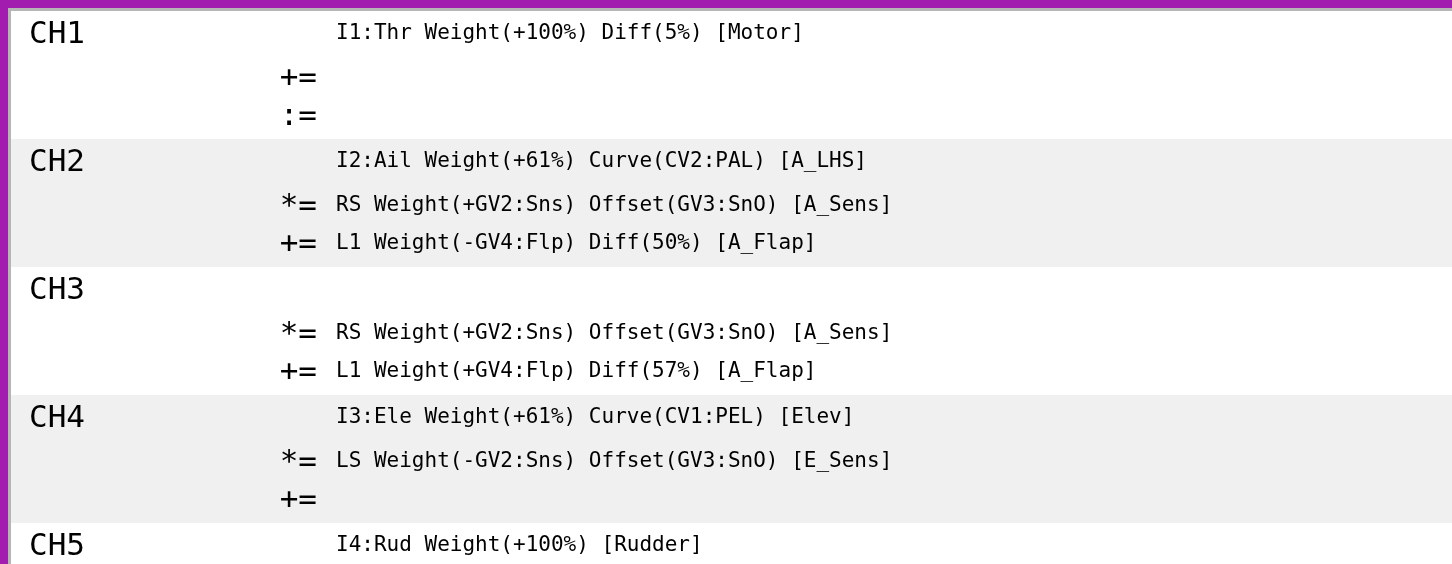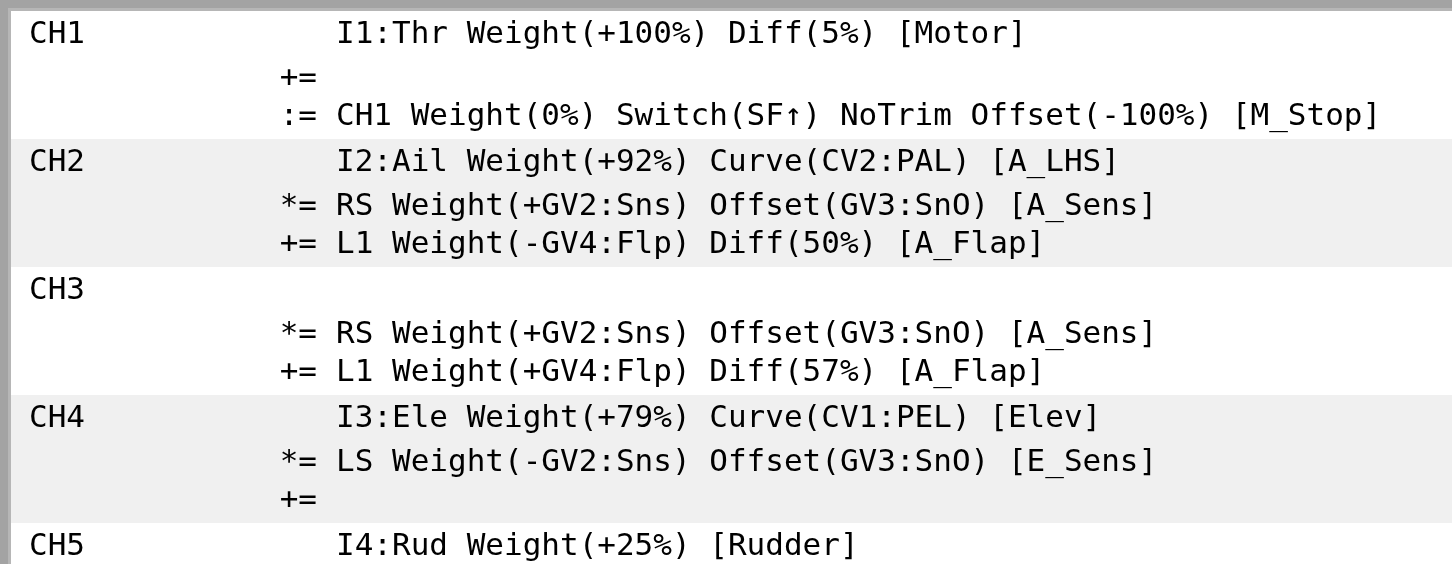--- a/index.html
+++ b/index.html
@@ -8,21 +8,21 @@
     padding: 0;
     background: #e9e9e9;
     width: 1452px;
     height: 564px;
     overflow: hidden;
   }
   #root {
     width: 1452px;
     height: 564px;
     position: relative;
-    background: #a3a3a3;
+    background: #a21caf;
     font-family: "DejaVu Sans Mono", "Liberation Mono", monospace;
   }
   .mixer-panel {
     position: absolute;
     left: 8px;
     top: 8px;
     width: 1452px;
     height: 556px;
     background: #ffffff;
     border-top: 3px solid #b6b6b6;
@@ -70,56 +70,56 @@
     width: 58px;
     text-align: right;
     font-size: 31px;
     color: #000000;
     white-space: pre;
   }
   .mix-expr {
     position: absolute;
     left: 325px;
     top: 0;
-    font-size: 31px;
+    font-size: 21px;
     color: #000000;
     white-space: pre;
   }
   .spacer-row {
     height: 6px;
   }
 </style>
 </head>
 <body>
 
 <div id="root">
   <div class="mixer-panel">
     <div id="channel-container">
         <div class="mix-group">
           <div class="mix-line"><span class="ch-label">CH1</span><span class="mix-expr">I1:Thr Weight(+100%) Diff(5%) [Motor]</span></div>
           <div class="mix-line"><span class="mix-op">+=</span></div>
-          <div class="mix-line"><span class="mix-op">:=</span><span class="mix-expr">CH1 Weight(0%) Switch(SF↑) NoTrim Offset(-100%) [M_Stop]</span></div>
+          <div class="mix-line"><span class="mix-op">:=</span></div>
           <div class="spacer-row"></div>
         </div>
         <div class="mix-group striped">
-          <div class="mix-line"><span class="ch-label">CH2</span><span class="mix-expr">I2:Ail Weight(+92%) Curve(CV2:PAL) [A_LHS]</span></div>
+          <div class="mix-line"><span class="ch-label">CH2</span><span class="mix-expr">I2:Ail Weight(+61%) Curve(CV2:PAL) [A_LHS]</span></div>
           <div class="mix-line"><span class="mix-op">*=</span><span class="mix-expr">RS Weight(+GV2:Sns) Offset(GV3:SnO) [A_Sens]</span></div>
           <div class="mix-line"><span class="mix-op">+=</span><span class="mix-expr">L1 Weight(-GV4:Flp) Diff(50%) [A_Flap]</span></div>
           <div class="spacer-row"></div>
         </div>
         <div class="mix-group">
           <div class="mix-line"><span class="ch-label">CH3</span></div>
           <div class="mix-line"><span class="mix-op">*=</span><span class="mix-expr">RS Weight(+GV2:Sns) Offset(GV3:SnO) [A_Sens]</span></div>
           <div class="mix-line"><span class="mix-op">+=</span><span class="mix-expr">L1 Weight(+GV4:Flp) Diff(57%) [A_Flap]</span></div>
           <div class="spacer-row"></div>
         </div>
         <div class="mix-group striped">
-          <div class="mix-line"><span class="ch-label">CH4</span><span class="mix-expr">I3:Ele Weight(+79%) Curve(CV1:PEL) [Elev]</span></div>
+          <div class="mix-line"><span class="ch-label">CH4</span><span class="mix-expr">I3:Ele Weight(+61%) Curve(CV1:PEL) [Elev]</span></div>
           <div class="mix-line"><span class="mix-op">*=</span><span class="mix-expr">LS Weight(-GV2:Sns) Offset(GV3:SnO) [E_Sens]</span></div>
           <div class="mix-line"><span class="mix-op">+=</span></div>
           <div class="spacer-row"></div>
         </div>
         <div class="mix-group">
-          <div class="mix-line"><span class="ch-label">CH5</span><span class="mix-expr">I4:Rud Weight(+25%) [Rudder]</span></div>
+          <div class="mix-line"><span class="ch-label">CH5</span><span class="mix-expr">I4:Rud Weight(+100%) [Rudder]</span></div>
         </div>
       </div>
   </div>
 </div>
 
 </body></html>

